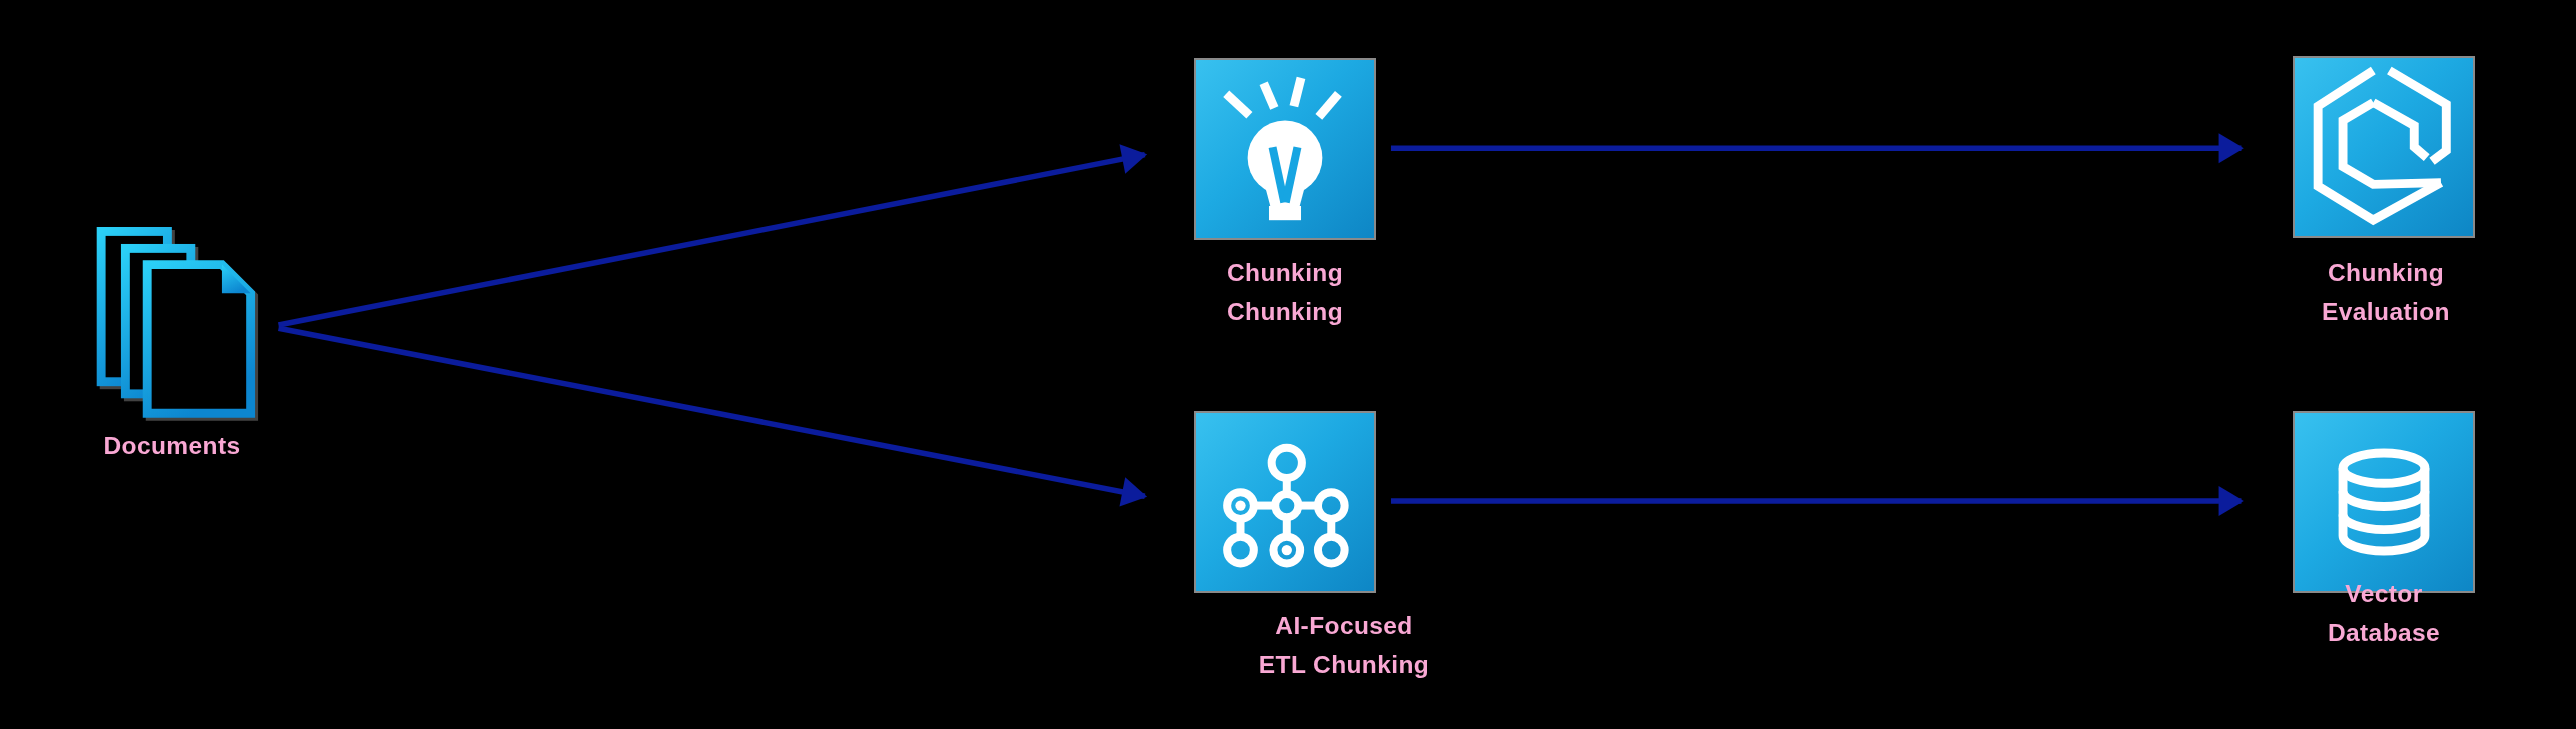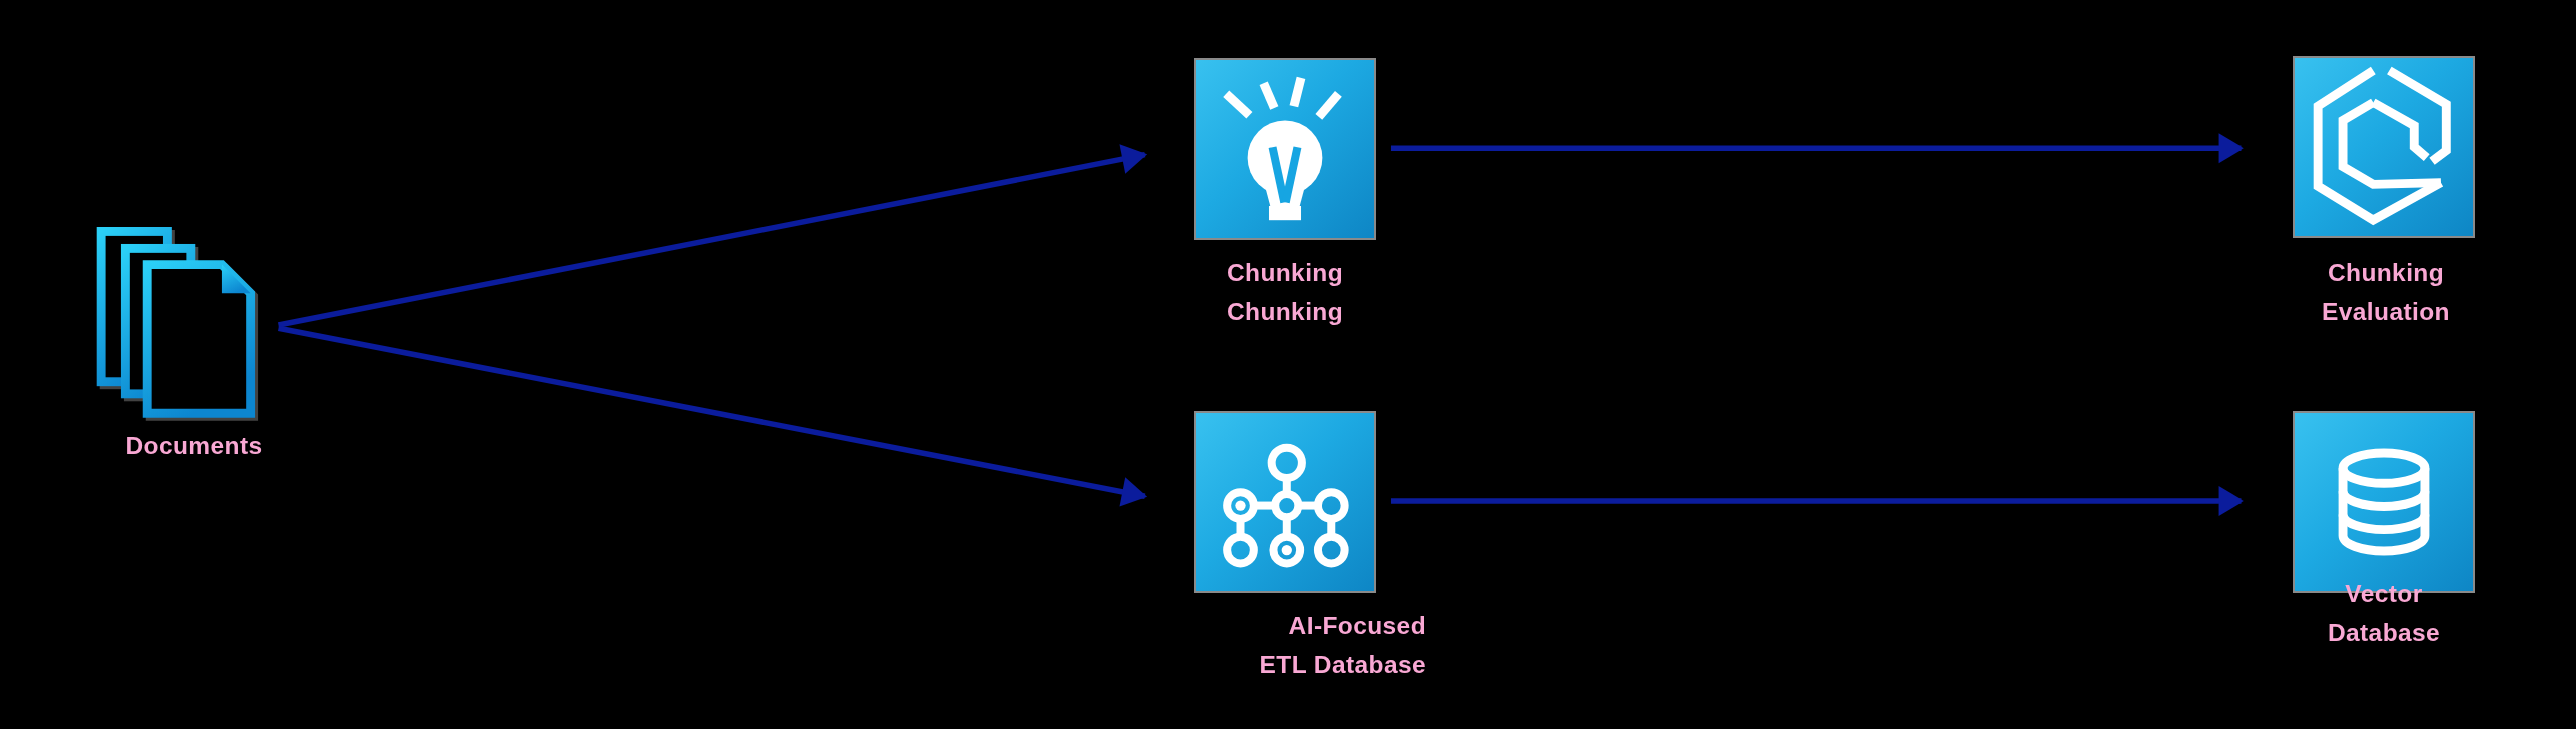--- a/index.html
+++ b/index.html
@@ -12,23 +12,23 @@
   .tile svg{width:100%;height:100%;display:block;}
   .nlabel{position:absolute;width:284px;text-align:center;color:#f9a8d4;
           font-weight:bold;font-size:24.5px;line-height:39px;letter-spacing:0.4px;}
   .nlabel.single{line-height:30px;}
   .doc-svg{position:absolute;left:96px;top:227px;width:163px;height:202px;
            filter:drop-shadow(3.2px 3.2px 0 rgba(120,120,120,0.55));}
   .t-ci{left:1194px;top:58px;}
   .t-etl{left:1194px;top:411px;}
   .t-ce{left:2293px;top:56px;}
   .t-vdb{left:2293px;top:411px;}
-  .l-doc{left:52px;top:431px;}
+  .l-doc{left:30px;top:431px;}
   .l-ci{left:1143px;top:253px;}
-  .l-etl{left:1142px;top:606px;text-align:right;}
+  .l-etl{left:1202px;top:606px;}
   .l-ce{left:2244px;top:253px;}
   .l-vdb{left:2242px;top:574px;}
 </style>
 </head>
 <body>
 
 <div class="canvas">
 
   <svg class="arrows" viewBox="0 0 3263 924" xmlns="http://www.w3.org/2000/svg">
     <defs>
@@ -97,21 +97,21 @@
         <line x1="25" y1="59.5" x2="25" y2="69.5"></line>
         <line x1="51" y1="58.5" x2="51" y2="69.5"></line>
         <line x1="76" y1="59.5" x2="76" y2="69.5"></line>
       </g>
       <circle cx="25" cy="52" r="2.9" fill="#fff"></circle>
       <circle cx="51" cy="77" r="2.9" fill="#fff"></circle>
     </svg>
   </div>
   <div class="nlabel l-etl">
     <div>AI-Focused</div>
-    <div>ETL Database</div>
+    <div>ETL Chunking</div>
   </div>
 
   <div class="tile t-ce">
     <svg viewBox="0 0 100 100" xmlns="http://www.w3.org/2000/svg">
       <g stroke="#fff" stroke-width="5" fill="none" stroke-linejoin="miter" stroke-linecap="butt">
         <path d="M53 7 L85 26 L85 52 L77 58"></path>
         <path d="M44 7 L13 27 L13 72 L44 91 L82 70"></path>
         <path d="M44 25 L27 35 L27 61 L44 71 L82 70"></path>
         <path d="M44 25 L67 38 L67 50 L74 56"></path>
       </g>

